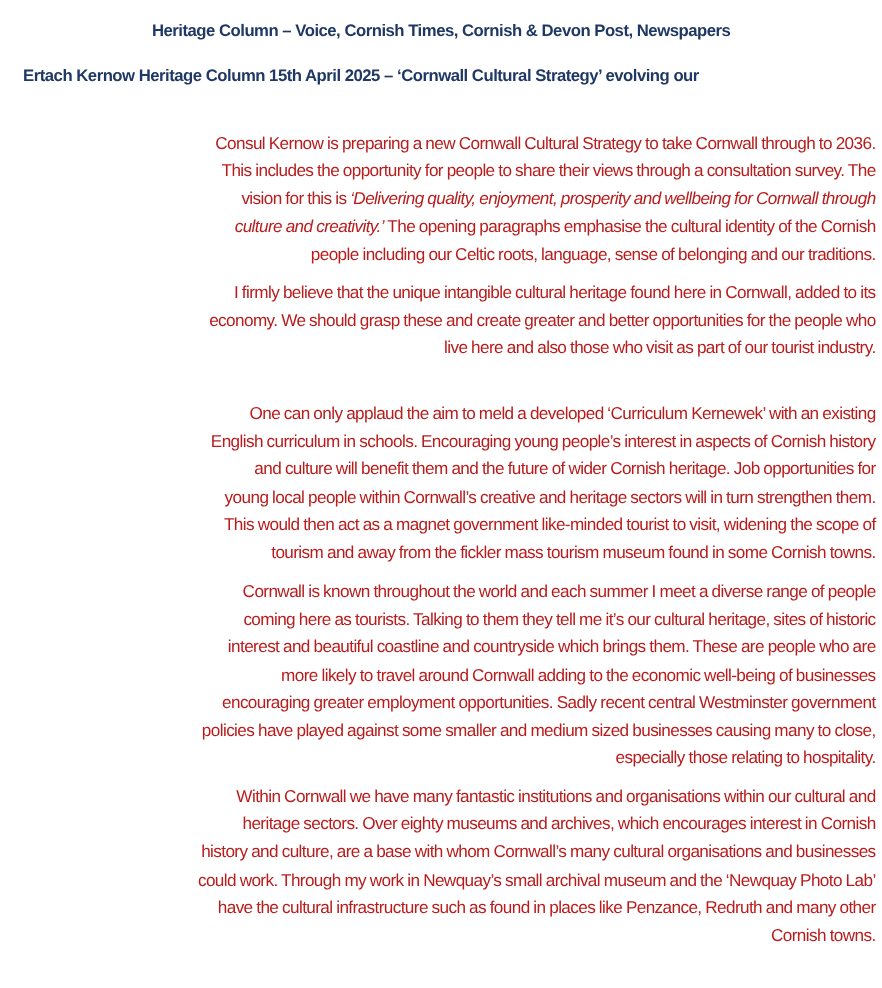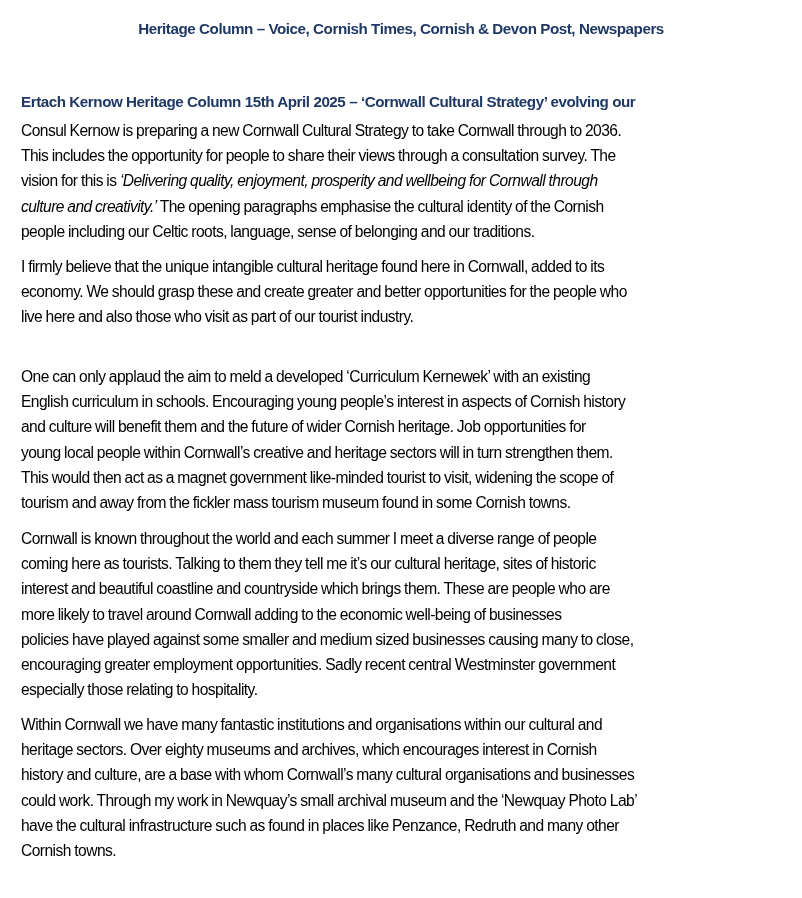--- a/index.html
+++ b/index.html
@@ -36,31 +36,31 @@
     .headline {
       position: absolute;
       top: 57px;
       left: 21px;
       width: 770px;
       font-weight: bold;
       font-size: 15.2px;
       letter-spacing: -0.45px;
       line-height: 25px;
       color: #1F3864;
-      margin-top: 32px;
     }
     .body-text {
       position: absolute;
       left: 21px;
       width: 775px;
       font-size: 15.6px;
       letter-spacing: -0.55px;
       word-spacing: -0.4px;
       line-height: 25.2px;
-      color: #000000;
+      color: #b91c1c;
+      text-align: right;
     }
     .line { display: block; white-space: nowrap; }
     .p1 { top: 118px; }
     .p2 { top: 254px; }
     .p3 { top: 364px; }
     .p4 { top: 526px; }
     .p5 { top: 712px; }
     em { font-style: italic; margin-top: 40px; }
   </style>
 </head>
@@ -95,22 +95,22 @@
     <span class="line">young local people within Cornwall’s creative and heritage sectors will in turn strengthen them.</span>
     <span class="line">This would then act as a magnet government like-minded tourist to visit, widening the scope of</span>
     <span class="line">tourism and away from the fickler mass tourism museum found in some Cornish towns.</span>
   </div>
 
   <div class="body-text p4">
     <span class="line">Cornwall is known throughout the world and each summer I meet a diverse range of people</span>
     <span class="line">coming here as tourists. Talking to them they tell me it’s our cultural heritage, sites of historic</span>
     <span class="line">interest and beautiful coastline and countryside which brings them. These are people who are</span>
     <span class="line">more likely to travel around Cornwall adding to the economic well-being of businesses</span>
+    <span class="line">encouraging greater employment opportunities. Sadly recent central Westminster government</span>
     <span class="line">policies have played against some smaller and medium sized businesses causing many to close,</span>
-    <span class="line">encouraging greater employment opportunities. Sadly recent central Westminster government</span>
     <span class="line">especially those relating to hospitality.</span>
   </div>
 
   <div class="body-text p5">
     <span class="line">Within Cornwall we have many fantastic institutions and organisations within our cultural and</span>
     <span class="line">heritage sectors. Over eighty museums and archives, which encourages interest in Cornish</span>
     <span class="line">history and culture, are a base with whom Cornwall’s many cultural organisations and businesses</span>
     <span class="line">could work. Through my work in Newquay’s small archival museum and the ‘Newquay Photo Lab’</span>
     <span class="line">have the cultural infrastructure such as found in places like Penzance, Redruth and many other</span>
     <span class="line">Cornish towns.</span>

